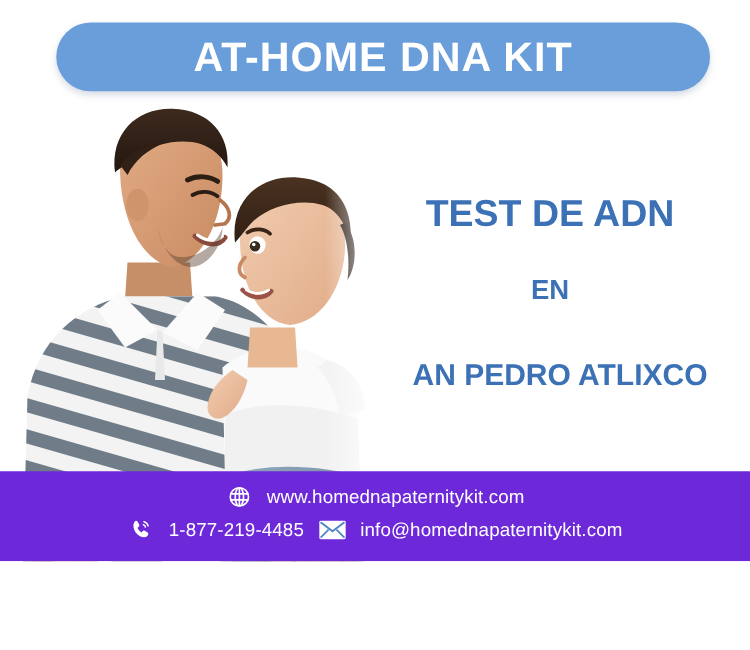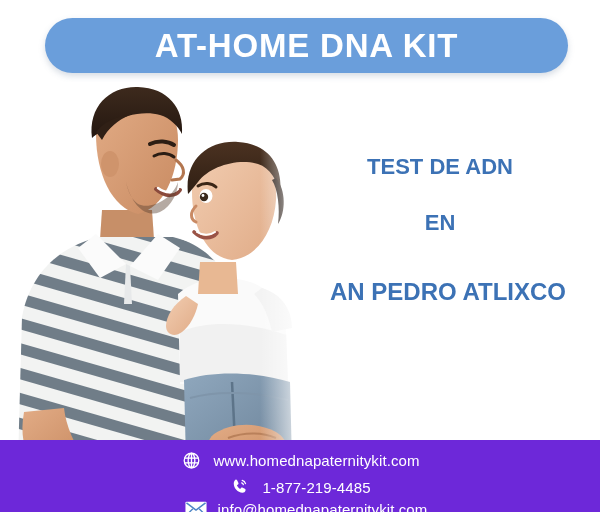--- a/index.html
+++ b/index.html
@@ -10,21 +10,21 @@
     width: 600px;
     height: 520px;
     background: #ffffff;
     font-family: "Liberation Sans", sans-serif;
     overflow: hidden;
   }
 
   .poster {
     position: relative;
     width: 600px;
-    height: 512px;
+    height: 449px;
     background: #ffffff;
     overflow: hidden;
   }
 
   
   .header-banner {
     position: absolute;
     left: 45px;
     top: 18px;
     width: 523px;
@@ -81,21 +81,21 @@
     width: 280px;
     text-align: center;
     color: #3c72b5;
   }
   .rt-line {
     font-weight: bold;
     line-height: 1.1;
     color: #3c72b5;
     white-space: nowrap;
   }
-  .rt-line.l1 { font-size: 22px; margin-bottom: 32px; }
+  .rt-line.l1 { font-size: 30px; margin-bottom: 32px; }
   .rt-line.l2 { font-size: 22px; margin-bottom: 44px; }
   .rt-line.l3 { font-size: 24px; }
 
   
   .footer {
     position: absolute;
     left: 0;
     bottom: 0;
     width: 600px;
     height: 72px;
@@ -103,21 +103,21 @@
     z-index: 60;
   }
   .footer-row {
     display: flex;
     align-items: center;
     justify-content: center;
     color: #ffffff;
     white-space: nowrap;
   }
   .footer-row.r1 { margin-top: 9px; }
-  .footer-row.r2 { margin-top: 5px; flex-direction: column; }
+  .footer-row.r2 { margin-top: 5px; }
 
   .f-item {
     display: flex;
     align-items: center;
   }
   .f-item + .f-item { margin-left: 12px; align-items: center; }
 
   .f-icon {
     display: inline-flex;
     align-items: center;

